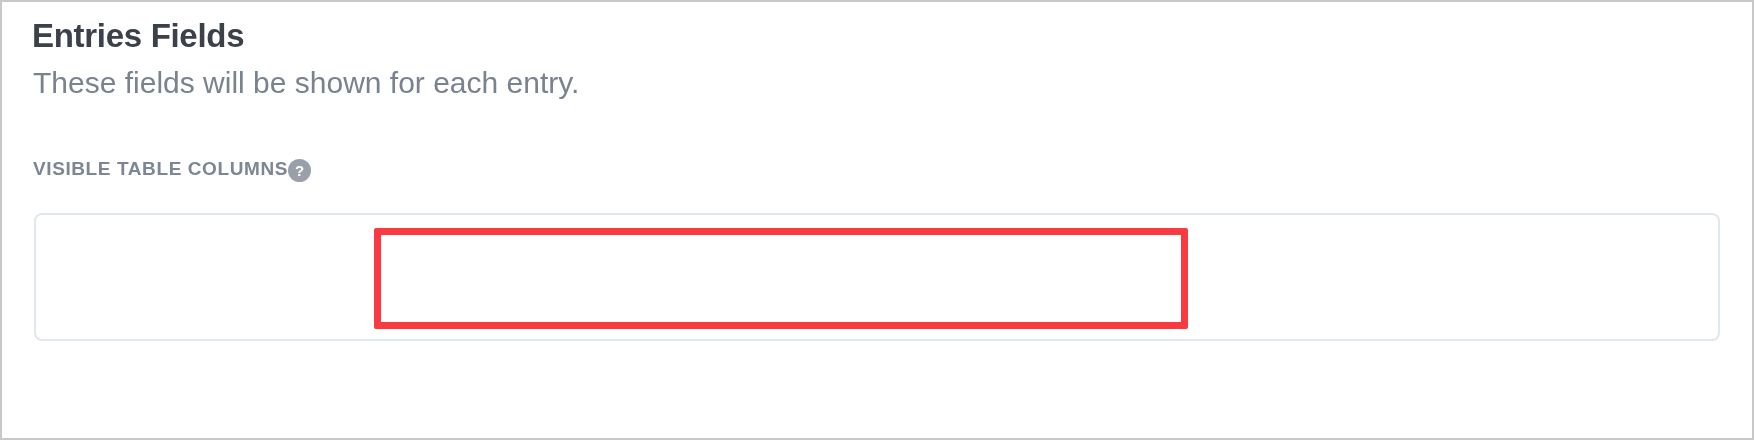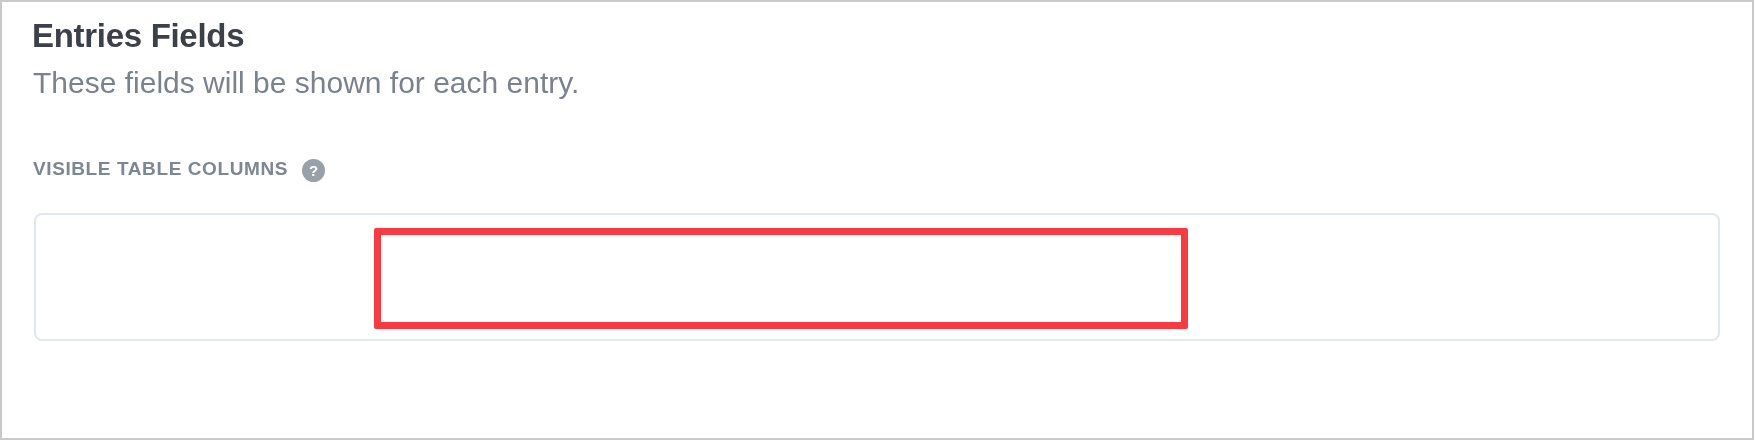--- a/index.html
+++ b/index.html
@@ -46,21 +46,20 @@
     white-space: nowrap;
   }
 
   
   .field-label-row {
     position: absolute;
     left: 31px;
     top: 155px;
     display: flex;
     align-items: center;
-    gap: 14px;
     height: 24px;
   }
 
   .field-label {
     font-size: 19px;
     font-weight: bold;
     color: #7c8694;
     letter-spacing: 0.6px;
     text-transform: uppercase;
     white-space: nowrap;

